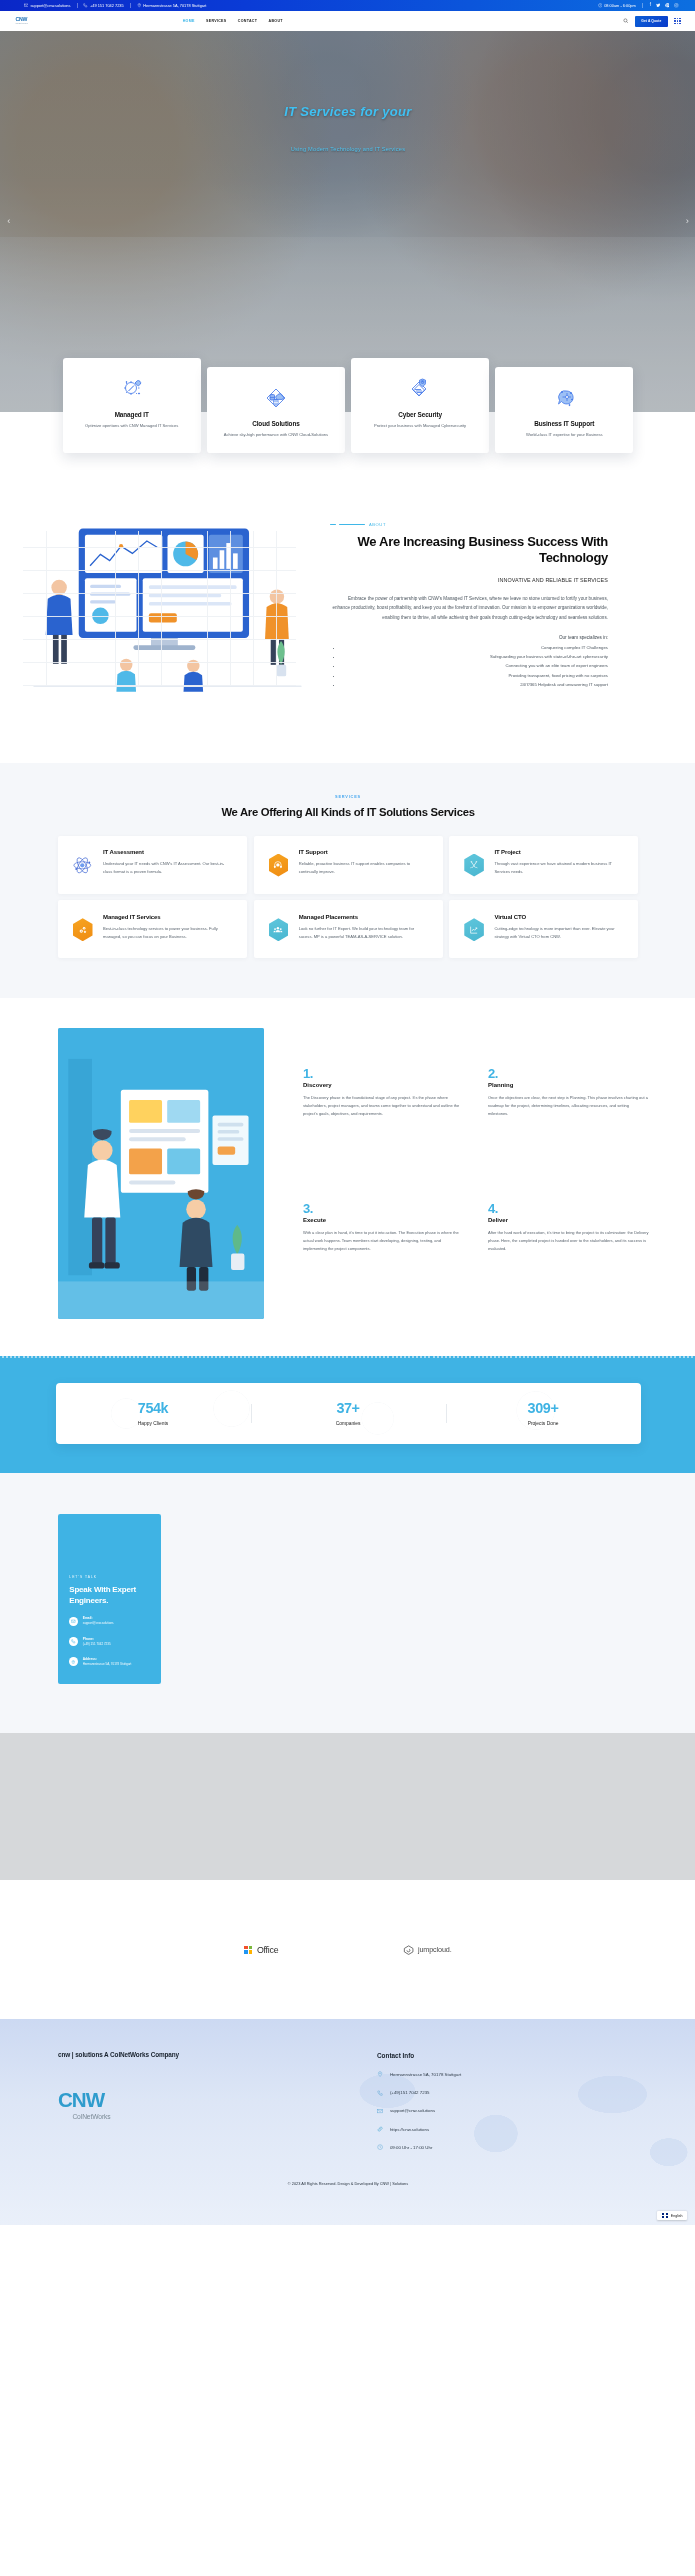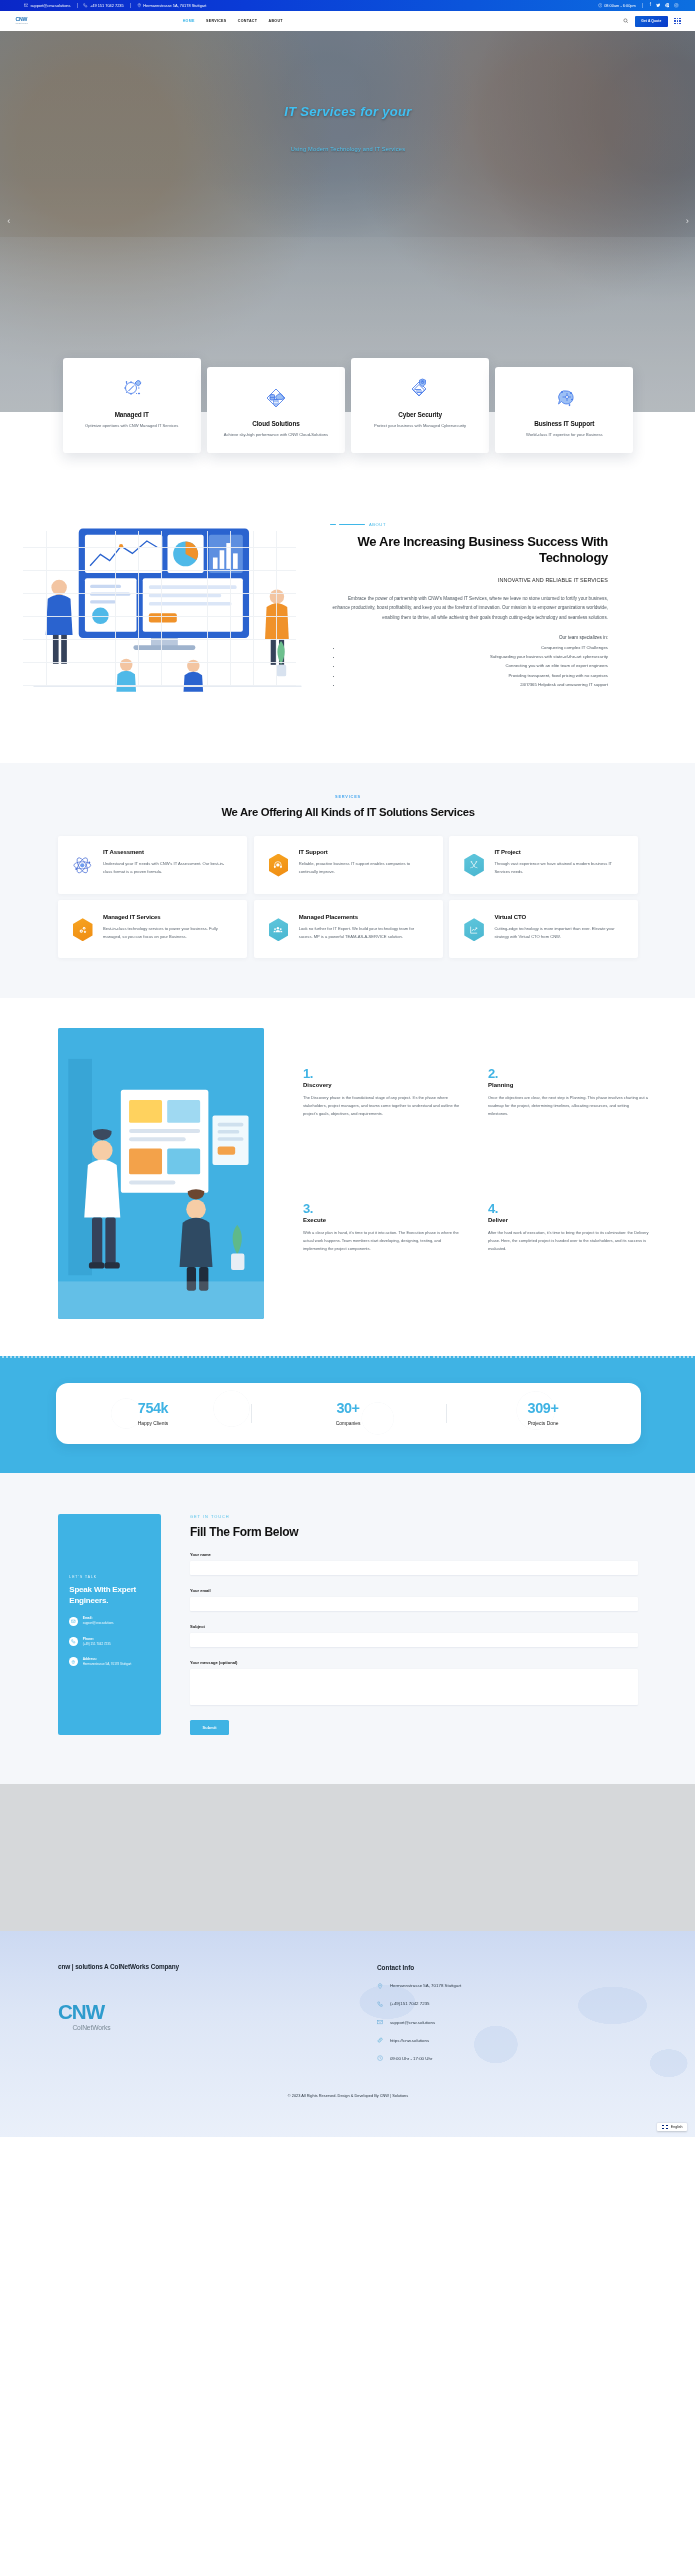--- a/index.html
+++ b/index.html
@@ -170,21 +170,21 @@
   .step p{font-size:4px;color:#59636d;line-height:2.05;margin-top:5.7px;}
 
   
   .stats{background:#3fb3e4;padding:27px 0 29px;position:relative;}
   .stats:before{
     content:"";position:absolute;left:0;right:0;top:0;height:2.1px;
     background:repeating-linear-gradient(90deg,#3fb3e4 0 2.1px,#ffffff 2.1px 4.1px);
     opacity:.55;
   }
   .stat-card{
-    width:585px;margin:0 auto;background:#fff;border-radius:12px;
+    width:585px;margin:0 auto;background:#fff;border-radius:4px;
     padding:17.5px 0 18.5px;display:flex;position:relative;overflow:hidden;
     box-shadow:0 3.1px 10.3px rgba(20,60,100,.1);
   }
   .stat-card:before{
     content:"";position:absolute;inset:0;opacity:.5;
     background:
       radial-gradient(circle at 12% 50%, transparent 14.4px, #f4f6f8 15px, transparent 15.5px),
       radial-gradient(circle at 30% 42%, transparent 17.5px, #f4f6f8 18px, transparent 18.5px),
       radial-gradient(circle at 55% 58%, transparent 15.5px, #f4f6f8 16px, transparent 16.5px),
       radial-gradient(circle at 82% 45%, transparent 18.5px, #f4f6f8 19px, transparent 19.6px);
@@ -691,21 +691,21 @@
     </div>
   </div>
 
   <div class="stats">
     <div class="stat-card">
       <div class="stat">
         <div class="v">754k</div>
         <div class="l">Happy Clients</div>
       </div>
       <div class="stat">
-        <div class="v">30+</div>
+        <div class="v">37+</div>
         <div class="l">Companies</div>
       </div>
       <div class="stat">
         <div class="v">309+</div>
         <div class="l">Projects Done</div>
       </div>
     </div>
   </div>
 
   <div class="contact">
@@ -745,42 +745,42 @@
               <circle cx="8" cy="6" r="1.5"></circle>
           </svg>
         </div>
         <div>
           <div class="cc-t1">Address:</div>
           <div class="cc-t2">Hermannstrasse 5A, 70178 Stuttgart</div>
         </div>
       </div>
     </div>
 
-    <div class="cc-right">
-      <div class="cc-eye">GET IN TOUCH</div>
-      <h2>Fill The Form Below</h2>
-
-      <label class="flabel">Your name</label>
-      <input class="finput" type="text" value="" placeholder="" style="">
-
-      <label class="flabel">Your email</label>
-      <input class="finput" type="text" value="" placeholder="" style="">
-
-      <label class="flabel">Subject</label>
-      <input class="finput" type="text" value="" placeholder="" style="">
-
-      <label class="flabel">Your message (optional)</label>
-      <textarea class="finput" placeholder="" style=""></textarea>
-
-      <button class="submit-btn">Submit</button>
-    </div>
   </div>
 
   <div class="mapstrip"></div>
 
+  <div class="partners">
+    <div class="p-office">
+      <div class="p-sq">
+        <i style="background:#f2512c"></i>
+          <i style="background:#7cb83c"></i>
+        <i style="background:#2196f3"></i>
+          <i style="background:#ffb300"></i>
+      </div>
+      <span class="p-office-txt">Office</span>
+    </div>
+    <div class="p-jump">
+      <svg width="11.3" height="10.3" viewBox="0 0 26 24" fill="#4a4a4a">
+        <path d="M13 2l10 6v8l-10 6L3 16V8z" fill="none" stroke="#4a4a4a" stroke-width="1.8"></path>
+        <path d="M9 12.5c0 2 1.6 3.5 3.5 3.5s3.5-1.5 3.5-3.5c0-1.4-.8-2.5-2-3.1" fill="none" stroke="#4a4a4a" stroke-width="1.8"></path>
+      </svg>
+      <span class="p-jump-txt">jumpcloud.</span>
+    </div>
+  </div>
 
   <div class="footer">
     <div class="f-cols">
       <div class="f-left">
         <div class="f-title">cnw | solutions A ColNetWorks Company</div>
         <div class="f-logo">
           <div class="f-logo-main">CNW</div>
           <div class="f-logo-sub">ColNetWorks</div>
         </div>
       </div>

